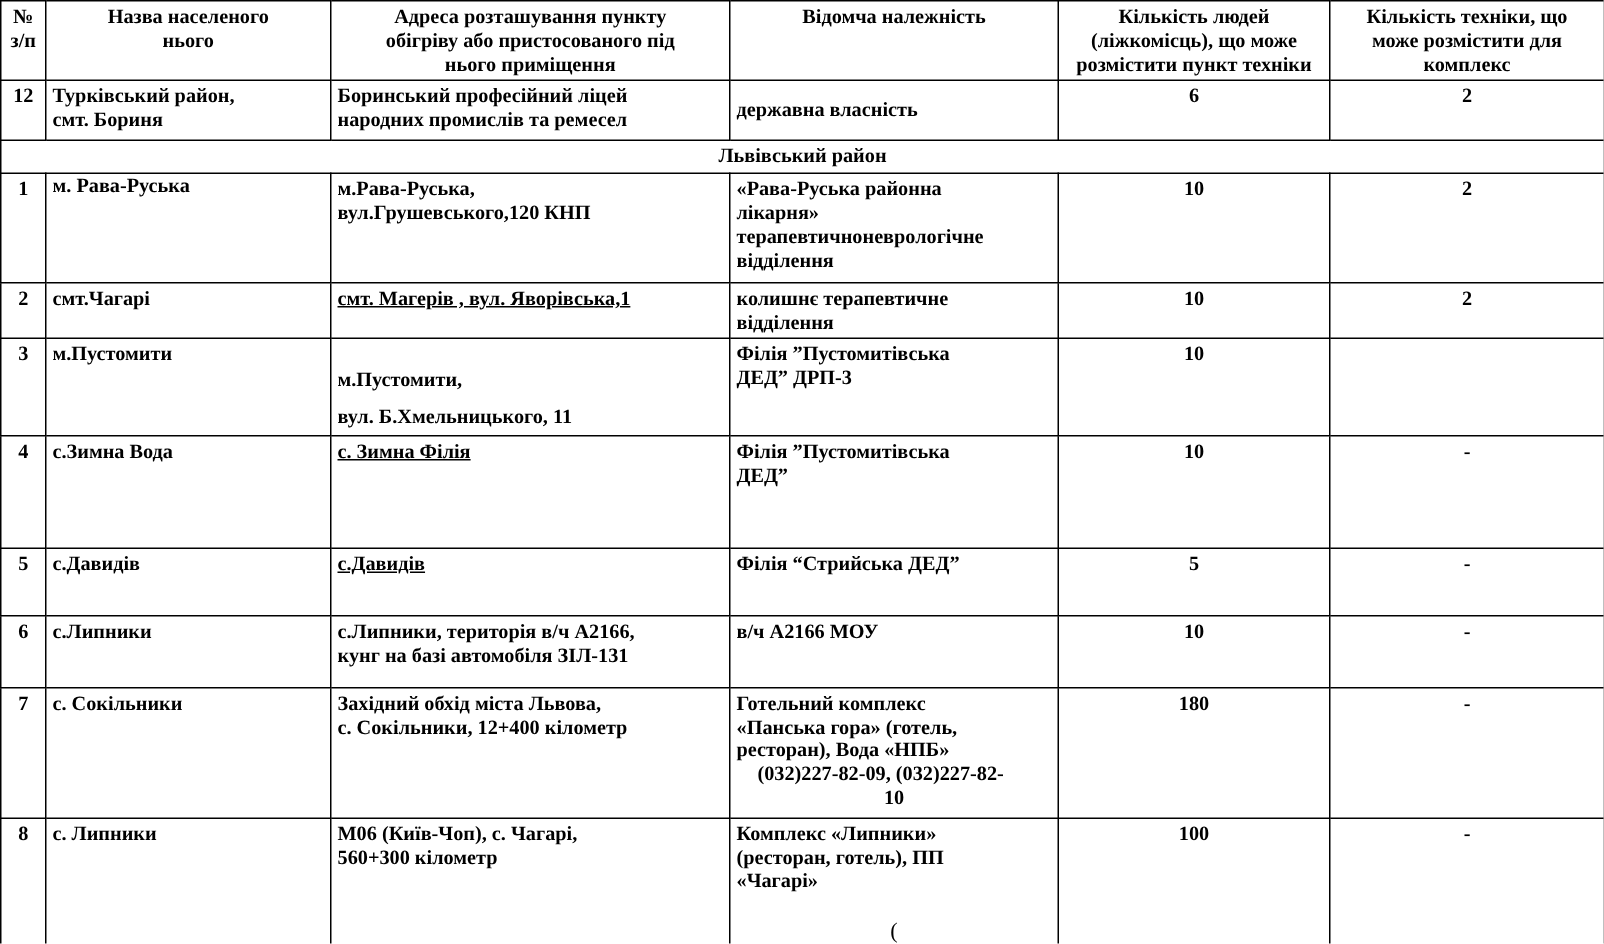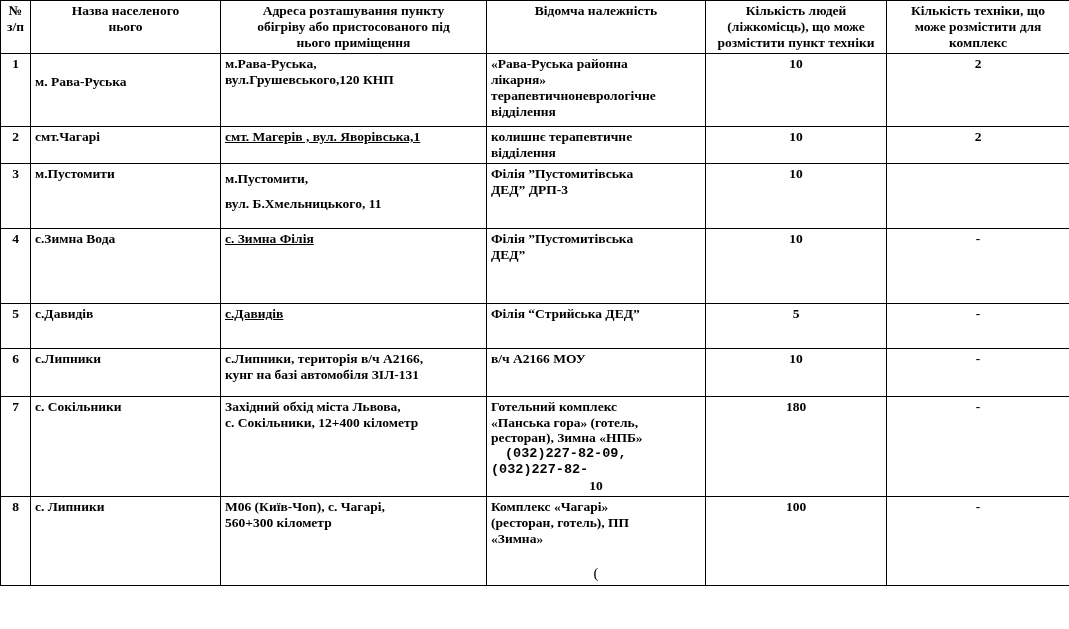--- a/index.html
+++ b/index.html
@@ -73,21 +73,21 @@
     padding-left: 6px;
     padding-top: 4px;
   }
   td.count {
     text-align: center;
     vertical-align: middle;
     font-size: 14px;
   }
   td.count.topal { vertical-align: top; padding-top: 3px; }
   .line { display: block; }
-  .ind { display: block; text-indent: 14px; font-family: Liberation Mono, monospace; }
+  .ind { display: block; text-indent: 14px; }
   .ctr { display: block; text-align: center; }
   .sp { display: block; height: 9px; }
   .paren {
     display: block;
     text-align: center;
     font-weight: normal;
     font-size: 15px;
     margin-top: 18px;
   }
 </style>
@@ -126,25 +126,44 @@
         <span class="line">(ліжкомісць), що може</span>
         <span class="line">розмістити пункт техніки</span>
       </td>
       <td>
         <span class="line">Кількість техніки, що</span>
         <span class="line">може розмістити для</span>
         <span class="line">комплекс</span>
       </td>
     </tr>
 
-
+    <tr style="height:40px;">
+      <td class="num">12</td>
+      <td class="name">
+        <span class="line">Турківський район,</span>
+        <span class="line">смт. Бориня</span>
+      </td>
+      <td class="addr">
+        <span class="line">Боринський професійний ліцей</span>
+        <span class="line">народних промислів та ремесел</span>
+      </td>
+      <td class="dept" style="vertical-align:middle;">
+        <span class="line">державна власність</span>
+      </td>
+      <td class="count topal">6</td>
+      <td class="count topal">2</td>
+    </tr>
+
+    <tr style="height:22px;">
+      <td class="district" colspan="6">Львівський район</td>
+    </tr>
 
     <tr style="height:73px;">
       <td class="num">1</td>
-      <td class="name" style="vertical-align:top;padding-top:20px;">м. Рава-Руська</td>
+      <td class="name" style="vertical-align:top;padding-top:0;">м. Рава-Руська</td>
       <td class="addr">
         <span class="line">м.Рава-Руська,</span>
         <span class="line">вул.Грушевського,120 КНП</span>
       </td>
       <td class="dept">
         <span class="line">«Рава-Руська районна</span>
         <span class="line">лікарня»</span>
         <span class="line">терапевтичноневрологічне</span>
         <span class="line">відділення</span>
       </td>
@@ -162,21 +181,21 @@
         <span class="line">колишнє терапевтичне</span>
         <span class="line">відділення</span>
       </td>
       <td class="count topal">10</td>
       <td class="count topal">2</td>
     </tr>
 
     <tr style="height:65px;">
       <td class="num">3</td>
       <td class="name">м.Пустомити</td>
-      <td class="addr" style="padding-top:7px;">
+      <td class="addr" style="padding-top:19px;">
         <span class="line">м.Пустомити,</span>
         <span class="sp"></span>
         <span class="line">вул. Б.Хмельницького, 11</span>
       </td>
       <td class="dept">
         <span class="line">Філія ”Пустомитівська</span>
         <span class="line">ДЕД” ДРП-3</span>
       </td>
       <td class="count">10</td>
       <td class="count"></td>
@@ -226,38 +245,38 @@
     <tr style="height:87px;">
       <td class="num">7</td>
       <td class="name">с. Сокільники</td>
       <td class="addr">
         <span class="line">Західний обхід міста Львова,</span>
         <span class="line"> с. Сокільники, 12+400 кілометр</span>
       </td>
       <td class="dept">
         <span class="line">Готельний комплекс</span>
         <span class="line">«Панська гора» (готель,</span>
-        <span class="line">ресторан), Зимна «НПБ»</span>
+        <span class="line">ресторан), Вода «НПБ»</span>
         <span class="ind">(032)227-82-09, (032)227-82-</span>
         <span class="ctr">10</span>
       </td>
       <td class="count">180</td>
       <td class="count topal">-</td>
     </tr>
 
     <tr style="height:84px;">
       <td class="num">8</td>
       <td class="name">с. Липники</td>
       <td class="addr">
         <span class="line">М06 (Київ-Чоп), с. Чагарі,</span>
         <span class="line">560+300 кілометр</span>
       </td>
       <td class="dept">
-        <span class="line">Комплекс «Чагарі»</span>
+        <span class="line">Комплекс «Липники»</span>
         <span class="line">(ресторан, готель), ПП</span>
-        <span class="line">«Зимна»</span>
+        <span class="line">«Чагарі»</span>
         <span class="paren">(</span>
       </td>
       <td class="count">100</td>
       <td class="count topal">-</td>
     </tr>
   </tbody>
 </table>
 
 </body></html>

